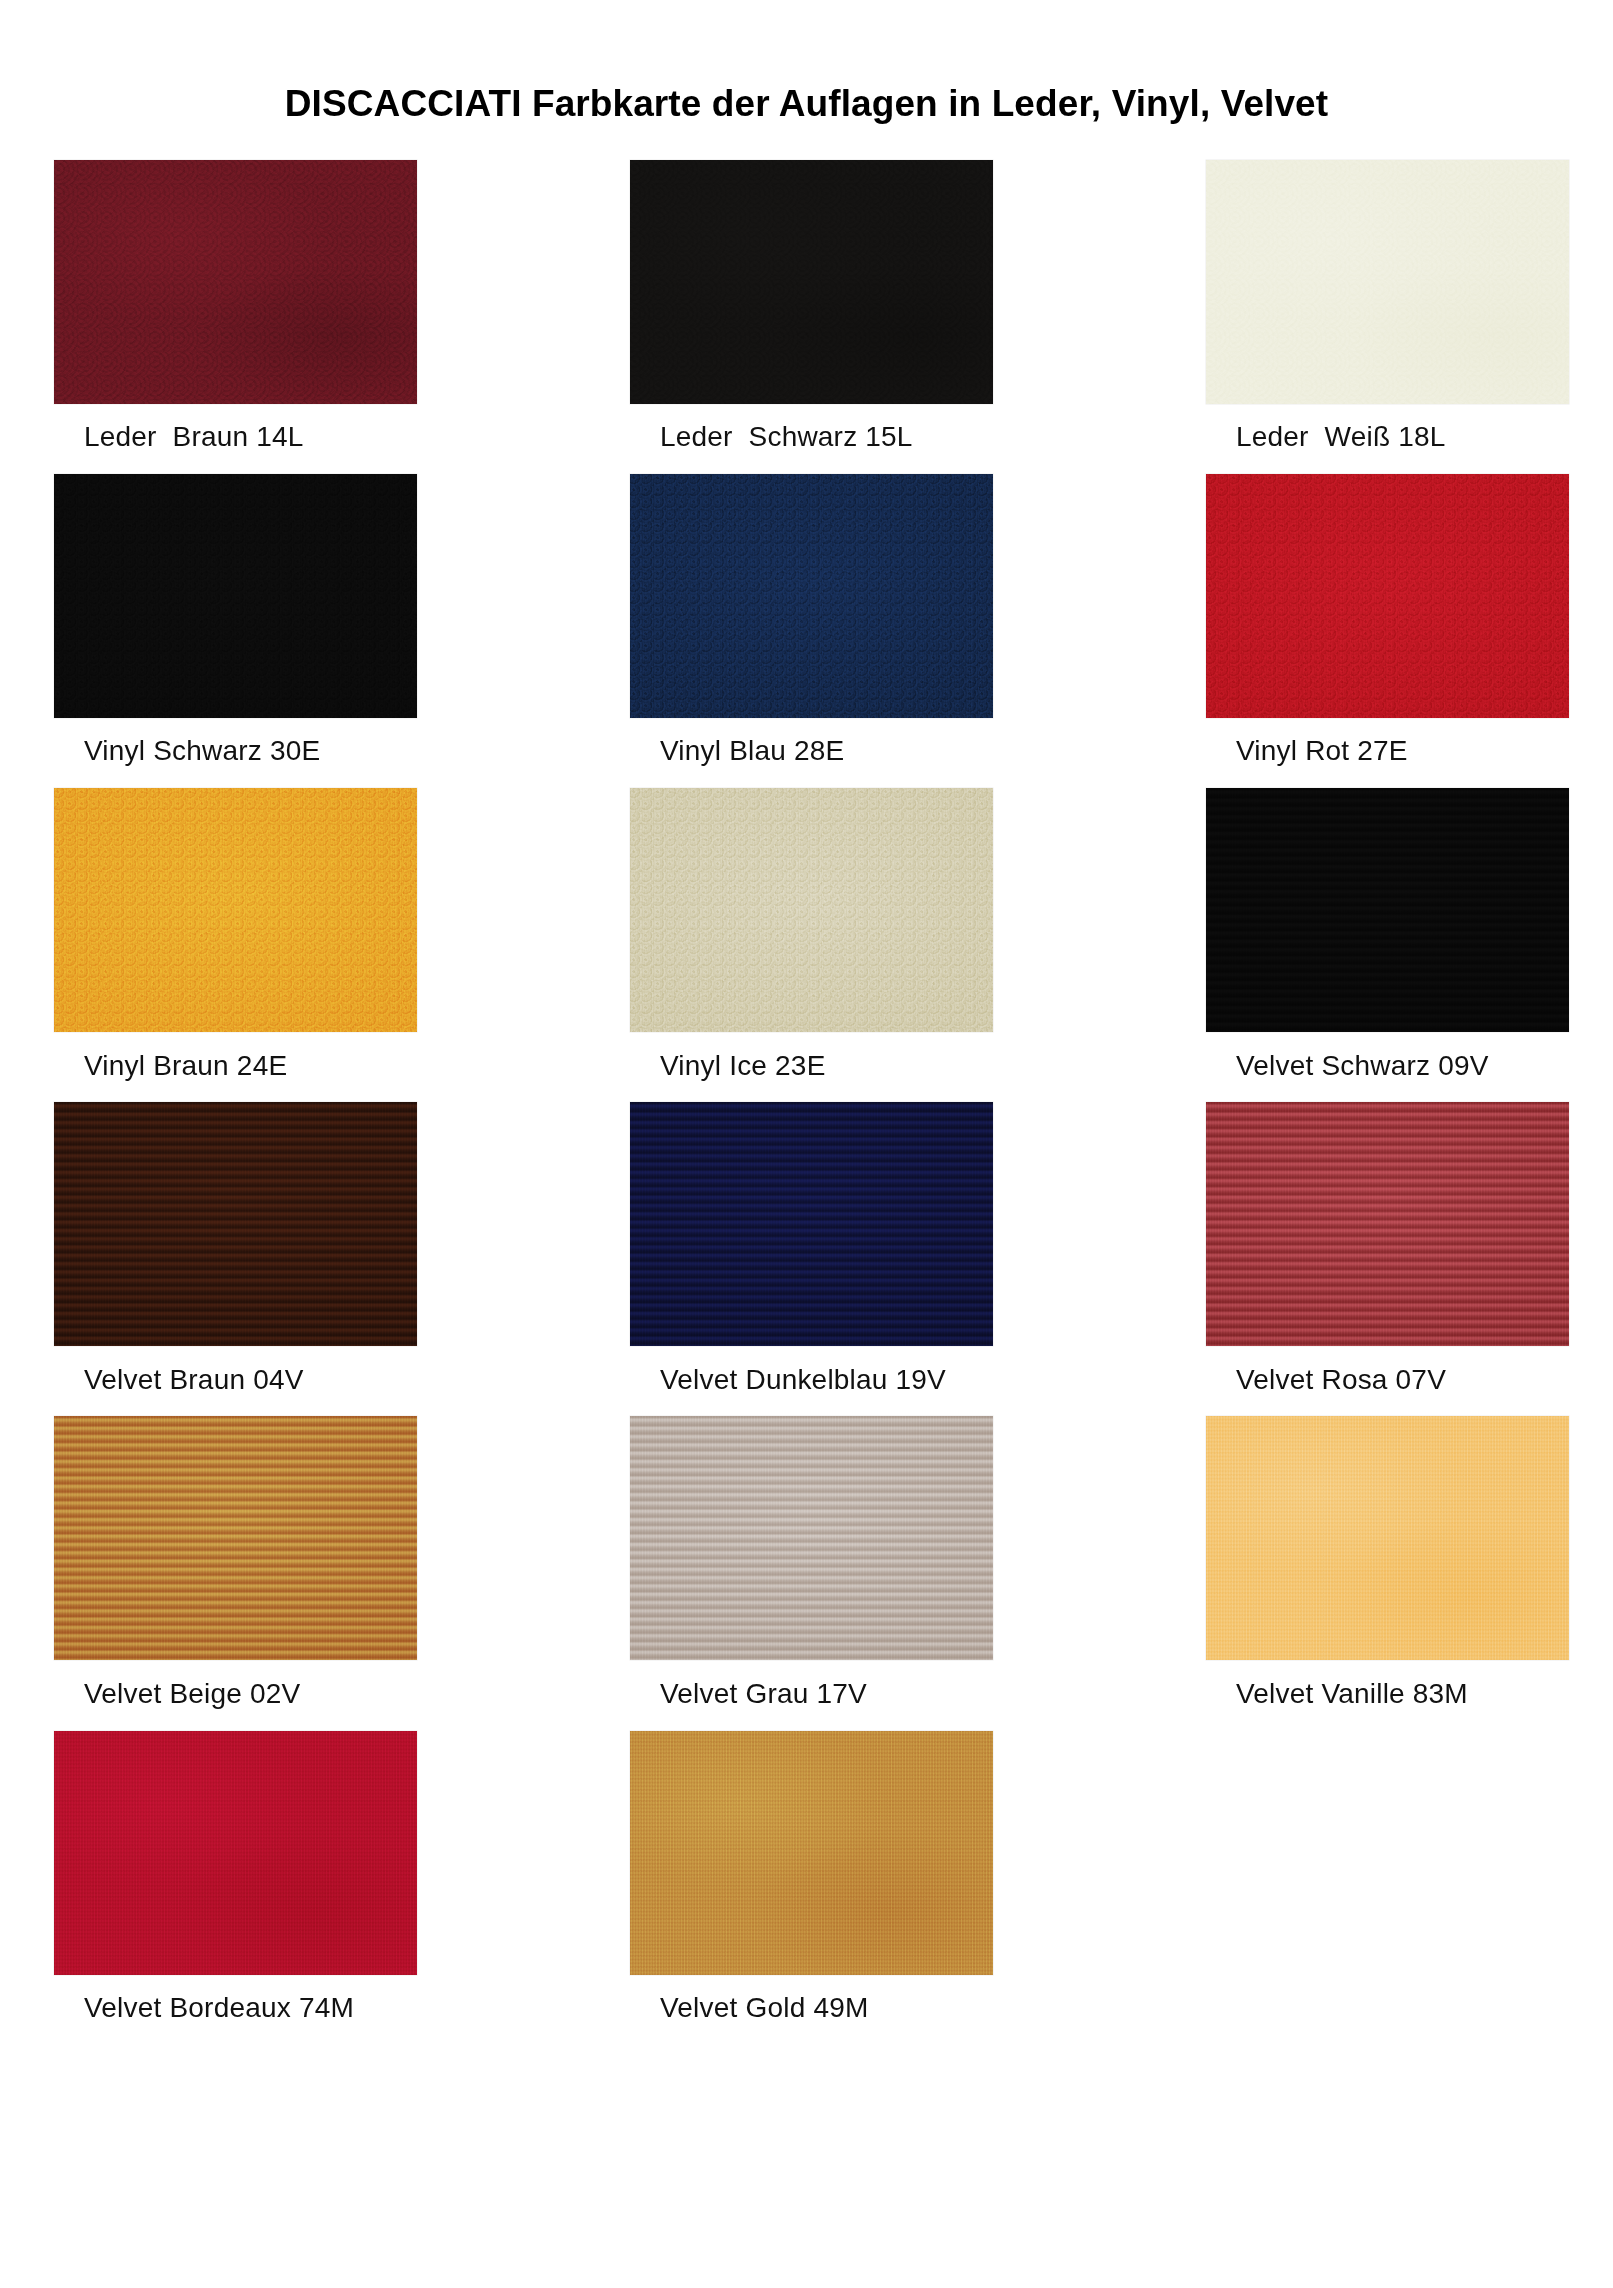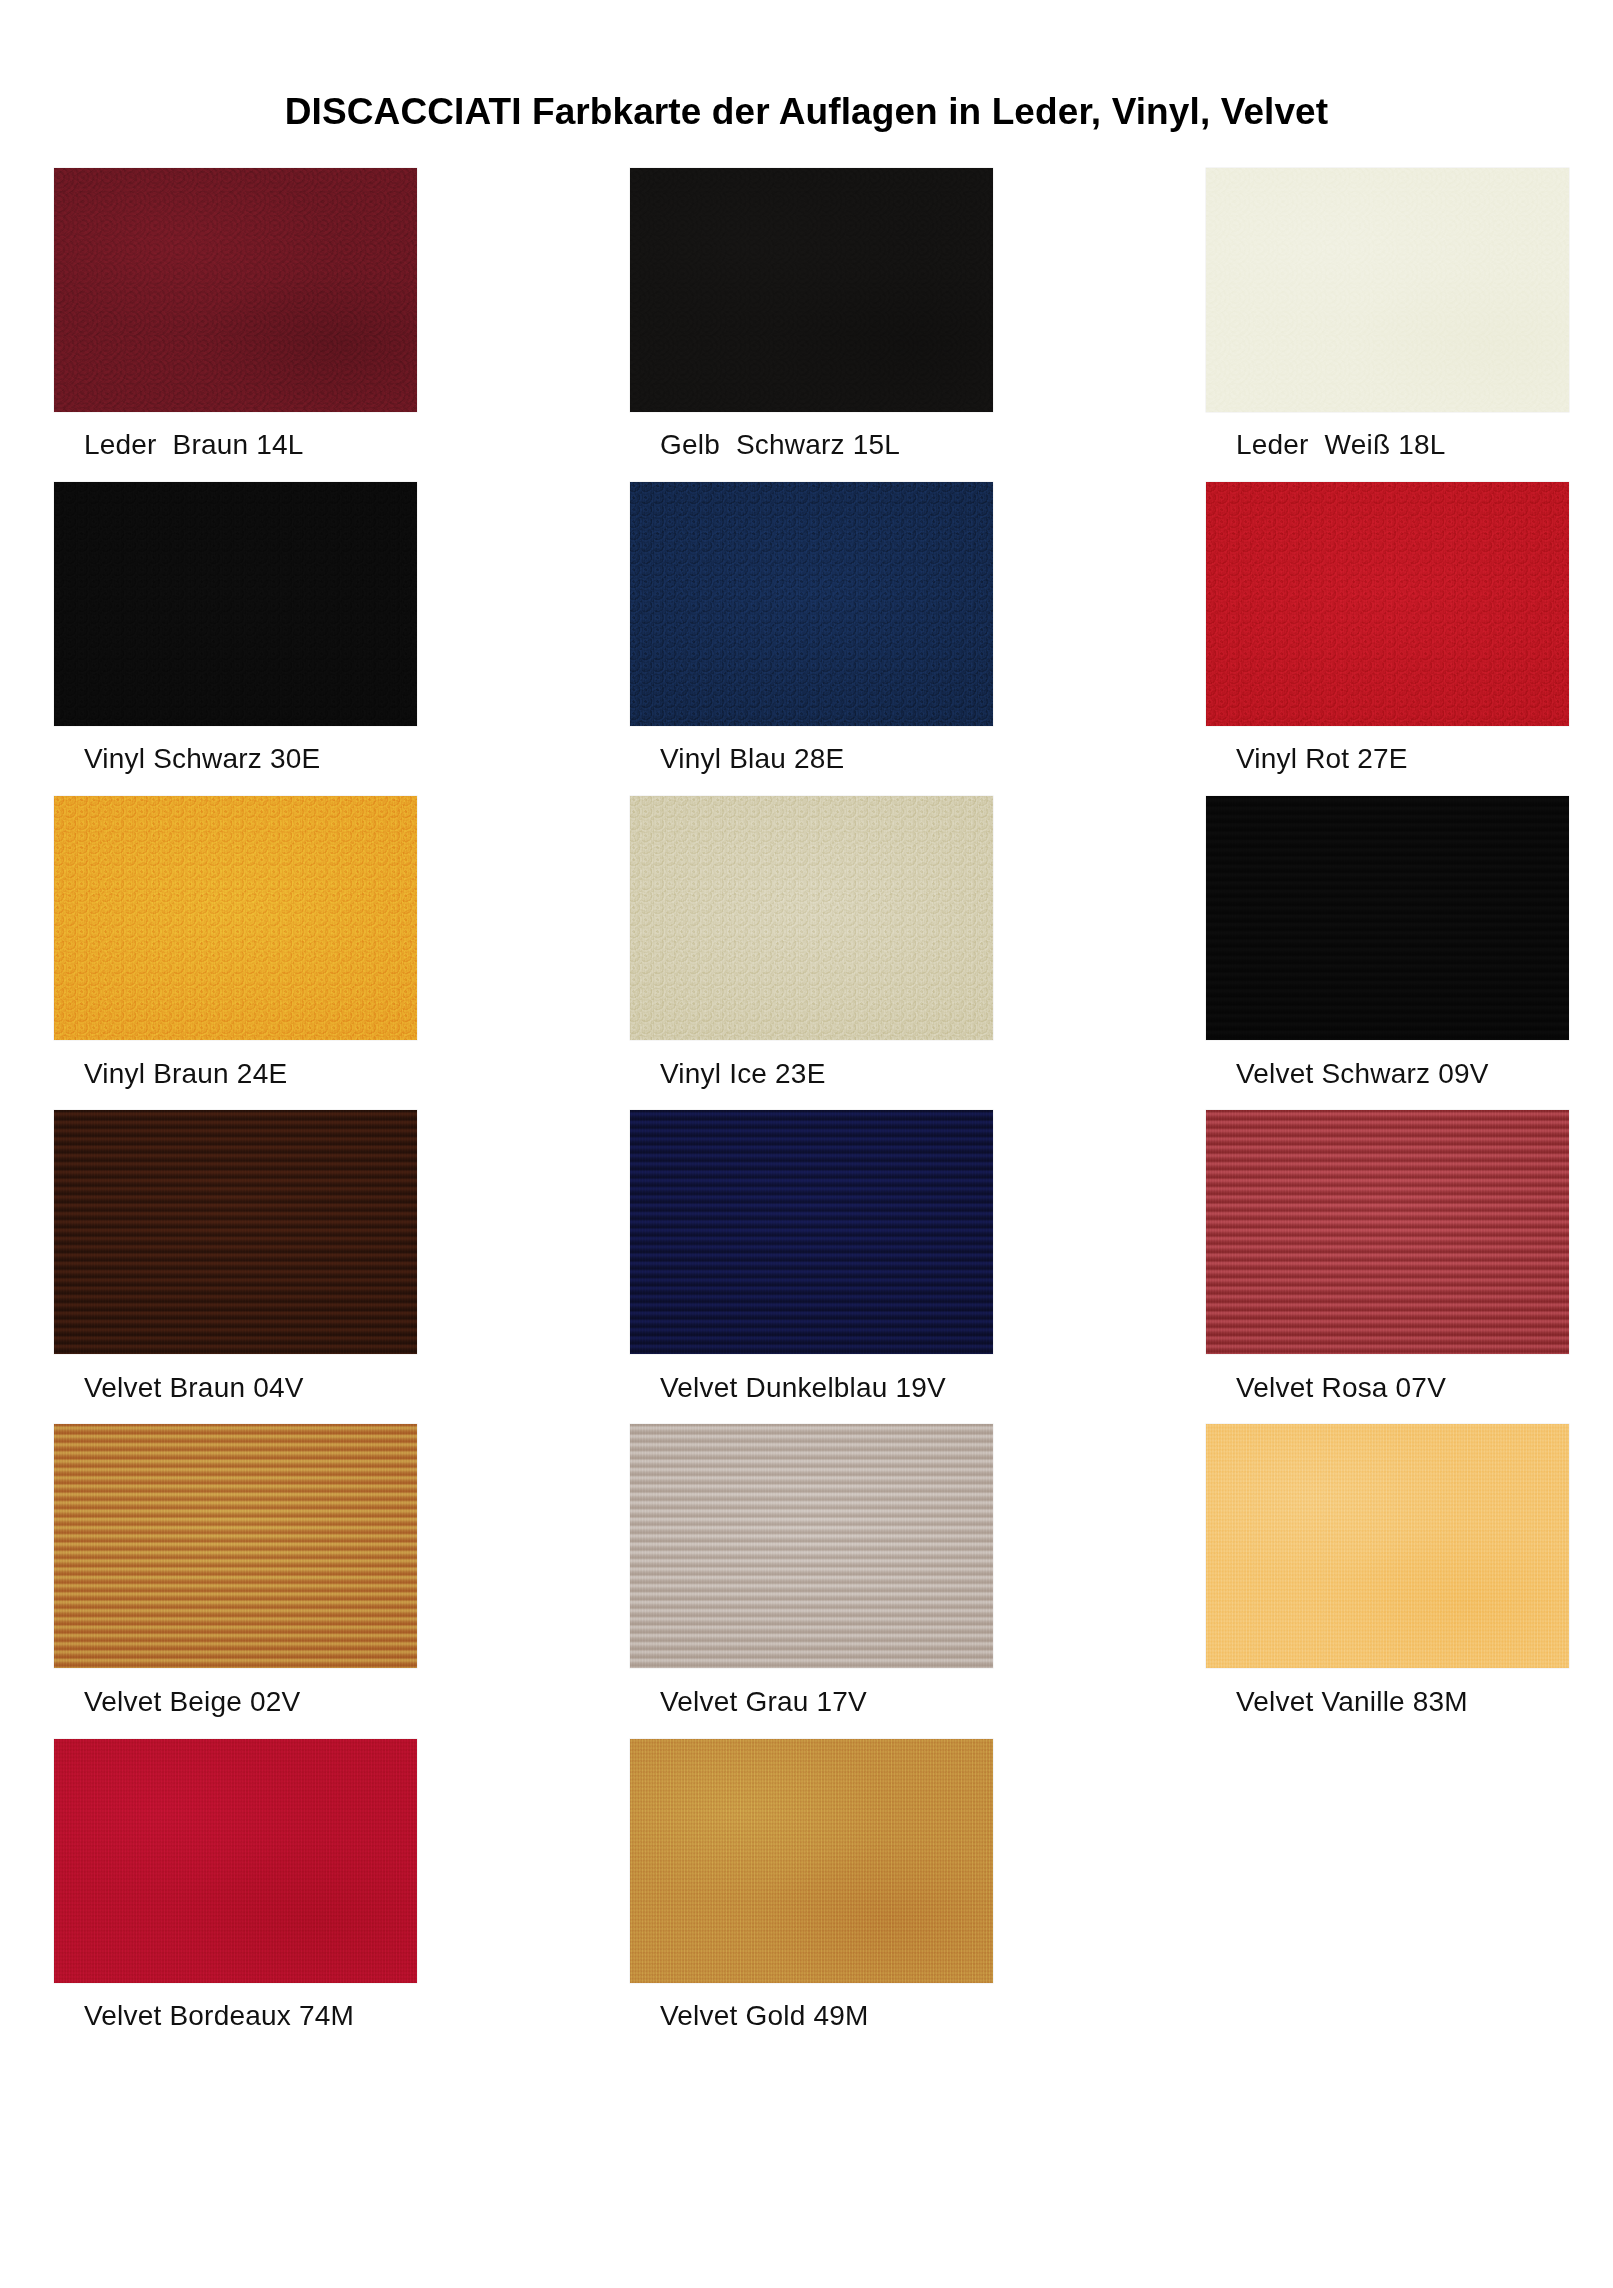--- a/index.html
+++ b/index.html
@@ -24,21 +24,21 @@
     padding: 0;
     position: relative;
   }
 
   .page-title {
     text-align: center;
     font-size: 37px;
     font-weight: bold;
     letter-spacing: 0.1px;
     color: #000000;
-    margin: 16px;
+    margin: 8px;
     padding-top: 76px;
     padding-bottom: 0;
     line-height: 1.1;
   }
 
   .swatch-grid {
     margin-top: 35px;
     padding-left: 54px;
     padding-right: 51px;
     display: grid;
@@ -145,21 +145,21 @@
       <div class="swatch-cell">
         <div class="swatch-chip" style="background-color: rgb(107, 23, 34);">
           <div class="tex tex-leather"></div>
         </div>
         <div class="swatch-label">Leder  Braun 14L</div>
       </div>
       <div class="swatch-cell">
         <div class="swatch-chip" style="background-color: rgb(19, 18, 17);">
           <div class="tex tex-leather"></div>
         </div>
-        <div class="swatch-label">Gelb  Schwarz 15L</div>
+        <div class="swatch-label">Leder  Schwarz 15L</div>
       </div>
       <div class="swatch-cell">
         <div class="swatch-chip" style="background-color: rgb(239, 239, 223);">
           <div class="tex tex-leather"></div>
         </div>
         <div class="swatch-label">Leder  Weiß 18L</div>
       </div>
       <div class="swatch-cell">
         <div class="swatch-chip" style="background-color: rgb(11, 11, 11);">
           <div class="tex tex-vinyl"></div>

